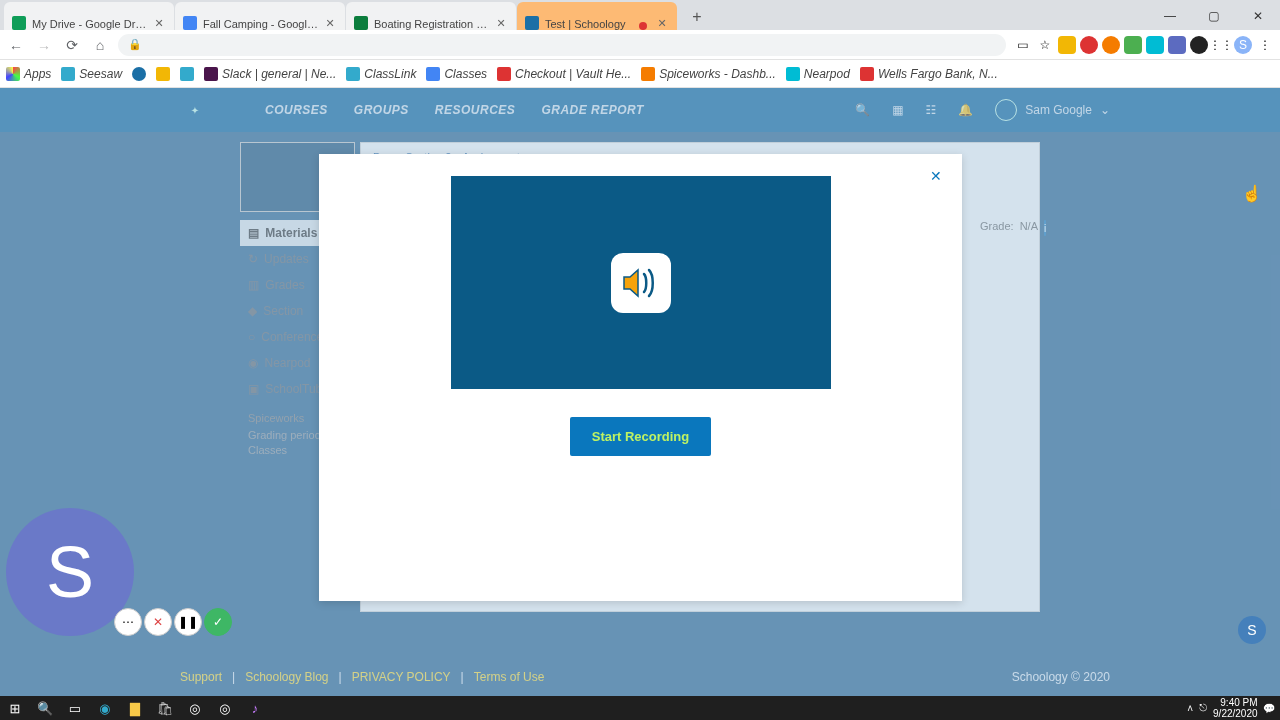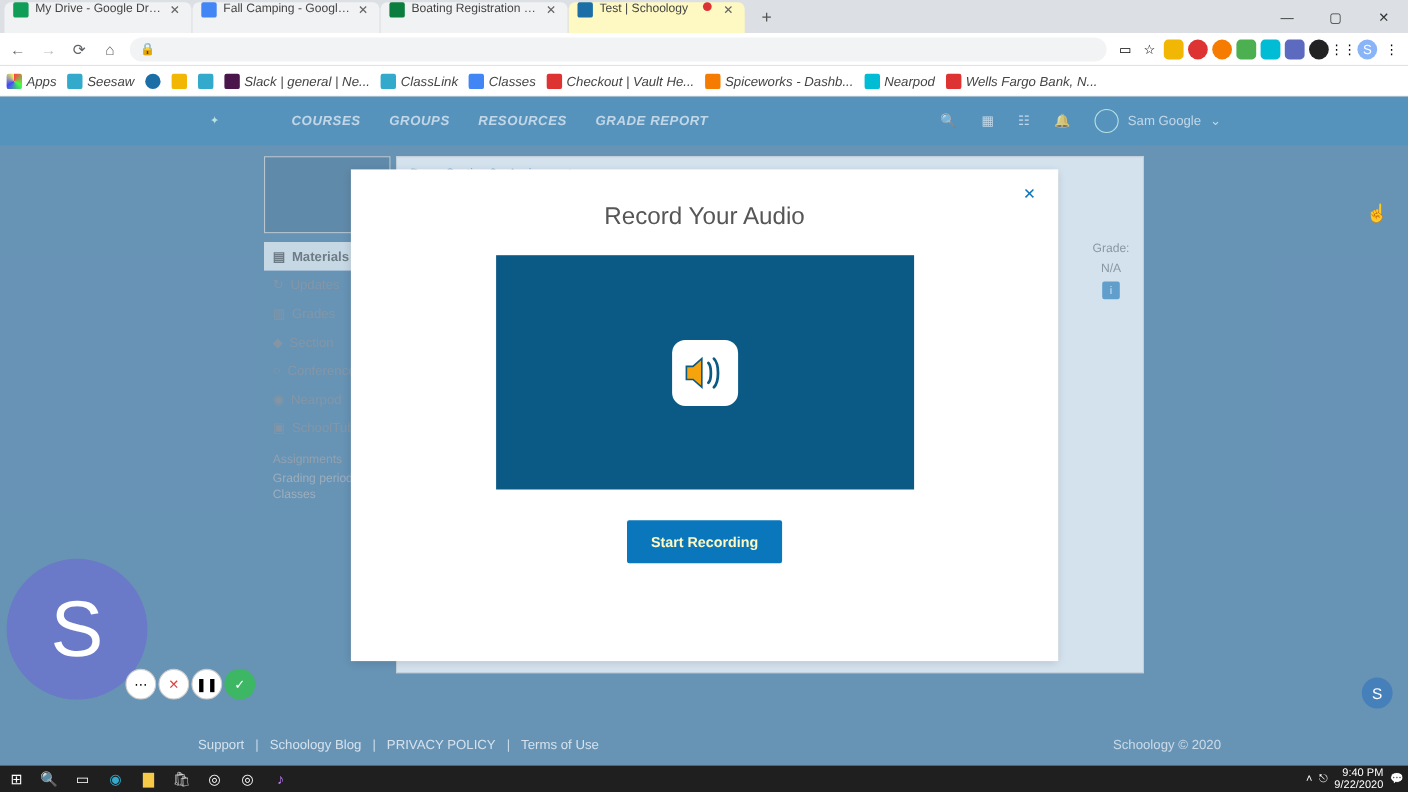--- a/index.html
+++ b/index.html
@@ -1,21 +1,21 @@
 <!DOCTYPE html>
 <html><head>
 <meta charset="utf-8">
 <style>
 * { margin:0; padding:0; box-sizing:border-box; font-family:"Segoe UI",Arial,sans-serif; }
 html,body { width:1280px; height:720px; overflow:hidden; background:#fff; }
 
 
 .tabbar { height:30px; background:#dcdfe3; display:flex; align-items:flex-end; padding-left:4px; }
-.tab { height:28px; min-width:160px; max-width:170px; background:#f1f2f3; border-top-left-radius:6px; border-top-right-radius:6px; display:flex; align-items:flex-start; padding:0 8px; margin-right:1px; font-size:11px; color:#444; position:relative; }
-.tab.active { background:#fef9c3; }
+.tab { height:28px; min-width:160px; max-width:170px; background:#f1f2f3; border-top-left-radius:6px; border-top-right-radius:6px; display:flex; align-items:flex-end; padding:0 8px; margin-right:1px; font-size:11px; color:#444; position:relative; }
+.tab.active { background:#fdba74; }
 .tab .favicon { width:14px; height:14px; margin-right:6px; flex-shrink:0; border-radius:2px; }
 .tab .title { flex:1; white-space:nowrap; overflow:hidden; text-overflow:ellipsis; }
 .tab .close { width:14px; height:14px; display:flex; align-items:center; justify-content:center; color:#666; font-size:11px; margin-left:4px; }
 .tab .rec-dot { width:8px; height:8px; border-radius:50%; background:#d33; margin-right:4px; }
 .newtab { width:26px; height:26px; display:flex; align-items:center; justify-content:center; color:#555; font-size:16px; margin-left:6px; }
 .winctrls { margin-left:auto; display:flex; }
 .winctrls div { width:44px; height:28px; display:flex; align-items:center; justify-content:center; color:#333; font-size:12px; }
 
 .addrbar { height:30px; background:#fff; border-bottom:1px solid #e2e2e2; display:flex; align-items:center; padding:0 6px; gap:8px; }
 .nav-icon { width:20px; height:20px; display:flex; align-items:center; justify-content:center; color:#606367; font-size:14px; }
@@ -39,35 +39,35 @@
 .avatar-sm { width:22px; height:22px; border-radius:50%; border:1px solid #cfe; }
 .course-img { position:absolute; left:240px; top:54px; width:115px; height:70px; background:#2d5f85; border:1px solid #ccc; }
 .side-list { position:absolute; left:240px; top:132px; width:120px; }
 .side-item { padding:6px 8px; font-size:12px; color:#6e767d; display:flex; align-items:center; gap:6px; }
 .side-item.active { background:#e8edf0; color:#444; font-weight:600; }
 .side-heading { padding:10px 8px 4px; font-size:11px; color:#8a8a8a; }
 .side-sub { padding:0 8px; font-size:11px; color:#9aa0a5; line-height:15px; }
 
 .main-card { position:absolute; left:360px; top:54px; width:680px; height:470px; background:#fff; border:1px solid #ddd; }
 .bread { padding:8px 12px; font-size:11px; color:#3a78b3; }
-.right-card { position:absolute; left:980px; top:132px; width:60px; font-size:11px; color:#777; display:flex; align-items:center; gap:6px;flex-direction:column; }
+.right-card { position:absolute; left:980px; top:132px; width:60px; font-size:11px; color:#777; display:flex; align-items:flex-start; gap:6px; }
 .info-ico { width:16px; height:16px; background:#2d86c4; color:#fff; border-radius:2px; display:flex; align-items:center; justify-content:center; font-size:10px; }
 
 
 .modal { position:absolute; left:319px; top:66px; width:643px; height:447px; background:#fff; box-shadow:0 2px 8px rgba(0,0,0,0.15); z-index:5; }
 .modal-title { text-align:center; font-size:22px; color:#565656; font-weight:400; margin-top:30px; }
 .audio-box { width:380px; height:213px; background:#0b5a86; margin:22px auto 0; display:flex; align-items:center; justify-content:center; }
 .speak { width:60px; height:60px; background:#fff; border-radius:12px; display:flex; align-items:center; justify-content:center; }
-.start-btn { display:block; margin:28px auto 0; background:#0a77bd; color:#fef9c3; border:none; padding:12px 22px; font-size:13px; font-weight:600; border-radius:2px; cursor:pointer; }
+.start-btn { display:block; margin:28px auto 0; background:#0a77bd; color:#bef264; border:none; padding:12px 22px; font-size:13px; font-weight:600; border-radius:2px; cursor:pointer; }
 .modal-close { position:absolute; top:14px; right:14px; width:18px; height:18px; color:#0a77bd; font-size:14px; cursor:pointer; }
 .cursor { position:absolute; top:96px; right:18px; font-size:16px; z-index:6; color:#000; }
 
 
 .footer { position:absolute; bottom:0; left:0; right:0; height:38px; background:#3a6f9a; color:#e9f1f7; display:flex; align-items:center; padding:0 170px; font-size:12px; }
-.footer a { color:#ffffff; margin:0 10px; }
+.footer a { color:#fde047; margin:0 10px; }
 .powered { position:absolute; bottom:50px; left:0; right:0; text-align:center; font-size:10px; color:#8b949b; }
 
 
 .orb { position:absolute; left:6px; bottom:60px; width:128px; height:128px; border-radius:50%; background:#6a79c8; display:flex; align-items:center; justify-content:center; color:#fff; font-size:72px; font-weight:300; z-index:6; }
 .rec-controls { position:absolute; left:114px; bottom:60px; display:flex; gap:2px; z-index:6; }
 .rc { width:28px; height:28px; border-radius:50%; background:#fff; border:1px solid #ccc; display:flex; align-items:center; justify-content:center; font-size:12px; }
 .rc.red { color:#d44; }
 .rc.green { background:#3eb765; color:#fff; border-color:#3eb765; }
 .side-orb { position:absolute; right:14px; bottom:52px; width:28px; height:28px; border-radius:50%; background:#4580bb; color:#fff; display:flex; align-items:center; justify-content:center; font-size:14px; z-index:6; }
 
@@ -225,37 +225,36 @@
         <span>Conferences</span>
       </div>
     <div class="side-item">
         <span>◉</span>
         <span>Nearpod</span>
       </div>
     <div class="side-item">
         <span>▣</span>
         <span>SchoolTube</span>
       </div>
-    <div class="side-heading">Assignments</div>
+    <div class="side-heading">Spiceworks</div>
     <div class="side-sub">Grading period</div>
     <div class="side-sub">Classes</div>
   </div>
 
   <div class="main-card">
     <div class="bread">Demo Section 2 ▸ Assignments</div>
   </div>
   <div class="right-card">
     <span>Grade:</span>
       <span>N/A</span>
     <span class="info-ico">i</span>
   </div>
 
   <div class="modal">
     <div class="modal-close">✕</div>
-    <div class="modal-title">Record Your Audio</div>
     <div class="audio-box">
       <div class="speak">
         <svg width="40" height="34" viewBox="0 0 40 34">
           <path d="M3 11h6l8-7v26l-8-7H3z" fill="#f7a30b" stroke="#0b5a86" stroke-width="1.5"></path>
           <path d="M23 8c3 3 3 15 0 18M28 4c5 5 5 21 0 26" fill="none" stroke="#0b5a86" stroke-width="2.5" stroke-linecap="round"></path>
         </svg>
       </div>
     </div>
     <button class="start-btn">Start Recording</button>
   </div>

